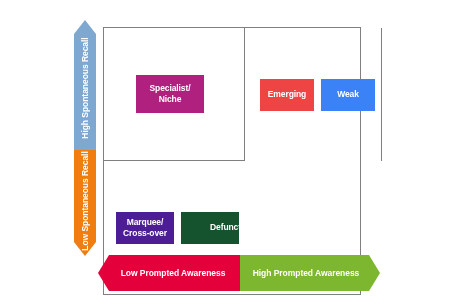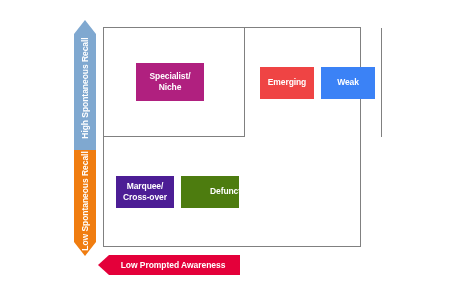--- a/index.html
+++ b/index.html
@@ -18,21 +18,21 @@
     width: 450px;
     height: 300px;
   }
 
   
   #matrix {
     position: absolute;
     left: 103px;
     top: 27px;
     width: 258px;
-    height: 220px;
+    height: 268px;
     box-sizing: border-box;
     border: 1.5px solid #808080;
     display: grid;
     grid-template-columns: 1fr 1fr;
     grid-template-rows: 1fr 1fr;
     background: #ffffff;
   }
   .quadrant {
     position: relative;
     box-sizing: border-box;
@@ -85,21 +85,21 @@
     width: 54px; height: 32px;
     background: #3b82f6;
   }
   #box-marquee-crossover {
     width: 58px; height: 32px;
     background: #4c1d95;
     margin-left: 6px;
   }
   #box-defunct {
     width: 58px; height: 32px;
-    background: #4d7c0f;
+    background: #14532d;
     padding-left: 31px;
   }
 
   
   #v-axis {
     position: absolute;
     left: 74px;
     top: 20px;
     width: 22px;
     height: 236px;
@@ -138,21 +138,21 @@
   
   #h-axis {
     position: absolute;
     left: 98px;
     top: 255px;
     width: 282px;
     height: 20px;
     display: flex;
   }
   .h-seg {
-    height: 20px;
+    height: 36px;
     display: flex;
     align-items: center;
     justify-content: center;
     color: #ffffff;
     font-size: 8.5px;
     font-weight: bold;
     white-space: nowrap;
     letter-spacing: -0.05px;
   }
   #h-seg-low {
@@ -206,15 +206,16 @@
         <div class="box" id="box-marquee-crossover">Marquee/
 Cross-over</div>
         <div class="box" id="box-defunct">Defunct</div>
       </div>
     </div>
 
   </div>
 
   <div id="h-axis">
     <div class="h-seg" id="h-seg-low">Low Prompted Awareness</div>
+    <div class="h-seg" id="h-seg-high">High Prompted Awareness</div>
   </div>
 
 </div>
 
 </body></html>

